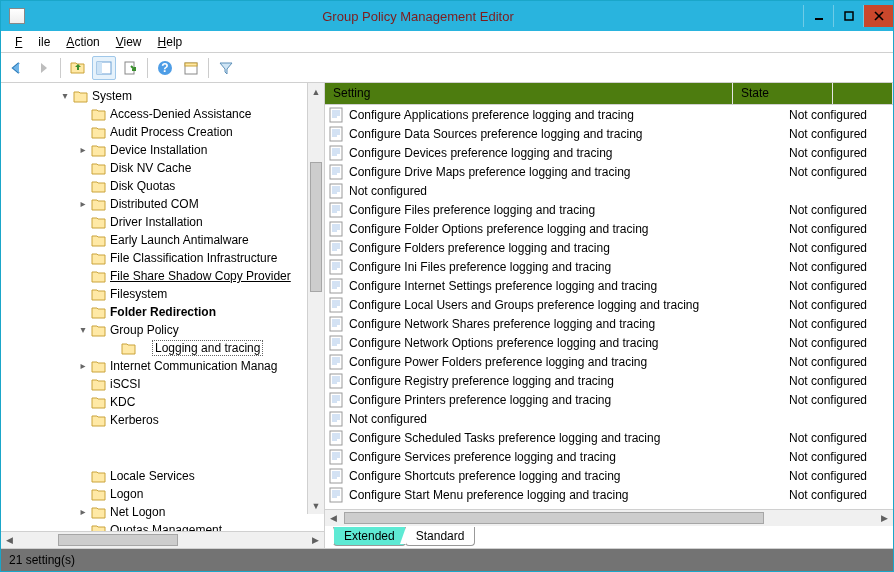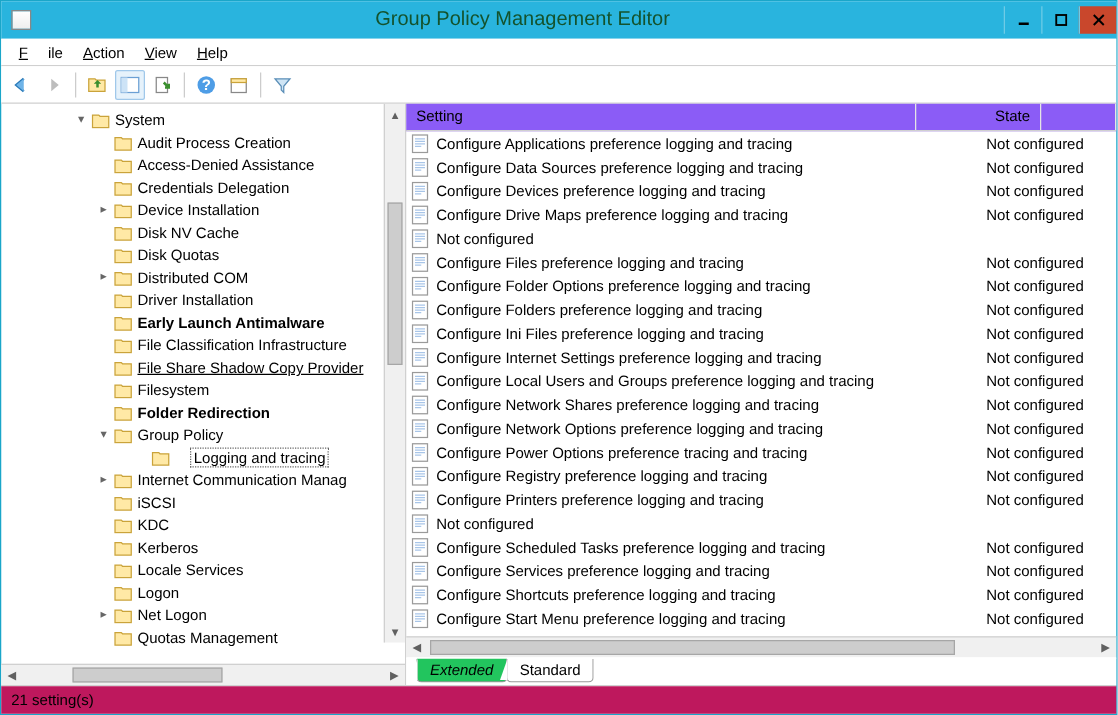--- a/index.html
+++ b/index.html
@@ -21,21 +21,21 @@
     padding: 0 0 0 8px;
     color: #000;
   }
   .titlebar .app-icon {
     width: 16px; height: 16px; margin-right: 8px;
     background: linear-gradient(#fff,#eee);
     border: 1px solid #888;
   }
   .titlebar .title-text {
     flex: 1; text-align: center;
-    font-size: 16px; color: #14532d;
+    font-size: 13px; color: #7f1d1d;
   }
   .title-controls { display: flex; }
   .title-btn {
     width: 30px; height: 22px;
     display: flex; align-items: center; justify-content: center;
     border-left: 1px solid #6fcbe6;
     background: #29b4de;
   }
   .title-btn.close { background: #c9472c; color: #fff; }
   .title-btn svg { }
@@ -121,28 +121,28 @@
   .tree-hscroll .thumb { position:absolute; top:2px; bottom:2px; background:#cdcdcd; border:1px solid #a6a6a6;}
 
   
   .list-pane {
     flex: 1; display: flex; flex-direction: column;
     position: relative;
   }
   .list-header {
     height: 22px; display: flex;
     border-bottom: 1px solid #d0d0d0;
-    background: #8b5cf6;
+    background: #4d7c0f;
   }
   .list-header .col {
     border-right: 1px solid #e5e5e5;
     padding: 3px 8px;
   }
   .col-setting { flex: 1; }
-  .col-state { width: 100px; text-align: right;}
+  .col-state { width: 100px; text-align: left;}
   .col-spacer { width: 60px; }
 
   .list-body {
     flex: 1; overflow: hidden; position: relative;
   }
   .list-row {
     display: flex; align-items: center;
     height: 19px; padding: 0 4px;
   }
   .list-row .policy-icon {
@@ -175,27 +175,27 @@
     border-bottom-right-radius: 4px;
     margin-right: -1px;
     background: #fff;
     position:relative;
   }
   .list-tab .slash {
     position:absolute; left:-6px; top:0; width:0; height:0;
     border-top: 17px solid transparent;
     border-right: 6px solid #fff;
   }
-  .list-tab.inactive { background:#22c55e;font-style:italic; }
+  .list-tab.inactive { background:#5eead4; }
 
   
   .statusbar {
     height: 22px; display:flex; align-items:center;
     padding: 0 8px;
-    background: #be185d;
+    background: #737373;
   }
 </style>
 </head>
 <body>
 
 <svg width="0" height="0" style="position:absolute">
   <defs>
     <g id="folder-closed">
       <path d="M1 3 h5 l1 1 h7 v9 h-13 z" fill="#ffe9a6" stroke="#caa33a" stroke-width="1"></path>
     </g>
@@ -304,37 +304,30 @@
               <span class="folder-icon"><svg width="16" height="14">
                   <use href="#folder-closed"></use>
                 </svg></span>
               <span class="label">System</span>
             </div>
             <div class="tree-row" style="padding-left: 72px;">
               <span class="twisty"></span>
               <span class="folder-icon"><svg width="16" height="14">
                   <use href="#folder-closed"></use>
                 </svg></span>
+              <span class="label">Access-Denied Assistance</span>
+            </div>
+            <div class="tree-row" style="padding-left: 72px;">
+              <span class="twisty"></span>
+              <span class="folder-icon"><svg width="16" height="14">
+                  <use href="#folder-closed"></use>
+                </svg></span>
               <span class="label">Audit Process Creation</span>
             </div>
             <div class="tree-row" style="padding-left: 72px;">
-              <span class="twisty"></span>
-              <span class="folder-icon"><svg width="16" height="14">
-                  <use href="#folder-closed"></use>
-                </svg></span>
-              <span class="label">Access-Denied Assistance</span>
-            </div>
-            <div class="tree-row" style="padding-left: 72px;">
-              <span class="twisty"></span>
-              <span class="folder-icon"><svg width="16" height="14">
-                  <use href="#folder-closed"></use>
-                </svg></span>
-              <span class="label">Credentials Delegation</span>
-            </div>
-            <div class="tree-row" style="padding-left: 72px;">
               <span class="twisty">▸</span>
               <span class="folder-icon"><svg width="16" height="14">
                   <use href="#folder-closed"></use>
                 </svg></span>
               <span class="label">Device Installation</span>
             </div>
             <div class="tree-row" style="padding-left: 72px;">
               <span class="twisty"></span>
               <span class="folder-icon"><svg width="16" height="14">
                   <use href="#folder-closed"></use>
@@ -355,53 +348,53 @@
                 </svg></span>
               <span class="label">Distributed COM</span>
             </div>
             <div class="tree-row" style="padding-left: 72px;">
               <span class="twisty"></span>
               <span class="folder-icon"><svg width="16" height="14">
                   <use href="#folder-closed"></use>
                 </svg></span>
               <span class="label">Driver Installation</span>
             </div>
+            <div class="tree-row" style="padding-left: 72px;">
+              <span class="twisty"></span>
+              <span class="folder-icon"><svg width="16" height="14">
+                  <use href="#folder-closed"></use>
+                </svg></span>
+              <span class="label">Early Launch Antimalware</span>
+            </div>
+            <div class="tree-row" style="padding-left: 72px;">
+              <span class="twisty"></span>
+              <span class="folder-icon"><svg width="16" height="14">
+                  <use href="#folder-closed"></use>
+                </svg></span>
+              <span class="label">File Classification Infrastructure</span>
+            </div>
+            <div class="tree-row" style="padding-left: 72px; text-decoration: underline;">
+              <span class="twisty"></span>
+              <span class="folder-icon"><svg width="16" height="14">
+                  <use href="#folder-closed"></use>
+                </svg></span>
+              <span class="label">File Share Shadow Copy Provider</span>
+            </div>
+            <div class="tree-row" style="padding-left: 72px;">
+              <span class="twisty"></span>
+              <span class="folder-icon"><svg width="16" height="14">
+                  <use href="#folder-closed"></use>
+                </svg></span>
+              <span class="label">Filesystem</span>
+            </div>
             <div class="tree-row" style="padding-left: 72px; font-weight: bold;">
               <span class="twisty"></span>
               <span class="folder-icon"><svg width="16" height="14">
                   <use href="#folder-closed"></use>
                 </svg></span>
-              <span class="label">Early Launch Antimalware</span>
-            </div>
-            <div class="tree-row" style="padding-left: 72px;">
-              <span class="twisty"></span>
-              <span class="folder-icon"><svg width="16" height="14">
-                  <use href="#folder-closed"></use>
-                </svg></span>
-              <span class="label">File Classification Infrastructure</span>
-            </div>
-            <div class="tree-row" style="padding-left: 72px; text-decoration: underline;">
-              <span class="twisty"></span>
-              <span class="folder-icon"><svg width="16" height="14">
-                  <use href="#folder-closed"></use>
-                </svg></span>
-              <span class="label">File Share Shadow Copy Provider</span>
-            </div>
-            <div class="tree-row" style="padding-left: 72px;">
-              <span class="twisty"></span>
-              <span class="folder-icon"><svg width="16" height="14">
-                  <use href="#folder-closed"></use>
-                </svg></span>
-              <span class="label">Filesystem</span>
-            </div>
-            <div class="tree-row" style="padding-left: 72px; font-weight: bold;">
-              <span class="twisty"></span>
-              <span class="folder-icon"><svg width="16" height="14">
-                  <use href="#folder-closed"></use>
-                </svg></span>
               <span class="label">Folder Redirection</span>
             </div>
             <div class="tree-row" style="padding-left: 72px;">
               <span class="twisty">▾</span>
               <span class="folder-icon"><svg width="16" height="14">
                   <use href="#folder-closed"></use>
                 </svg></span>
               <span class="label">Group Policy</span>
             </div>
             <div class="tree-row selected" style="padding-left: 90px; gap: 12px;">
@@ -432,21 +425,21 @@
                 </svg></span>
               <span class="label">KDC</span>
             </div>
             <div class="tree-row" style="padding-left: 72px;">
               <span class="twisty"></span>
               <span class="folder-icon"><svg width="16" height="14">
                   <use href="#folder-closed"></use>
                 </svg></span>
               <span class="label">Kerberos</span>
             </div>
-            <div class="tree-row" style="padding-left: 72px;">
+            <div class="tree-row" style="padding-left: 72px; margin-top: 38px;">
               <span class="twisty"></span>
               <span class="folder-icon"><svg width="16" height="14">
                   <use href="#folder-closed"></use>
                 </svg></span>
               <span class="label">Locale Services</span>
             </div>
             <div class="tree-row" style="padding-left: 72px;">
               <span class="twisty"></span>
               <span class="folder-icon"><svg width="16" height="14">
                   <use href="#folder-closed"></use>
@@ -579,21 +572,21 @@
             <span class="policy-icon"><svg width="16" height="16">
                 <use href="#policy-item"></use>
               </svg></span>
             <span class="setting-text">Configure Network Options preference logging and tracing</span>
             <span class="state-text">Not configured</span>
           </div>
           <div class="list-row">
             <span class="policy-icon"><svg width="16" height="16">
                 <use href="#policy-item"></use>
               </svg></span>
-            <span class="setting-text">Configure Power Options preference tracing and tracing</span>
+            <span class="setting-text">Configure Power Folders preference logging and tracing</span>
             <span class="state-text">Not configured</span>
           </div>
           <div class="list-row">
             <span class="policy-icon"><svg width="16" height="16">
                 <use href="#policy-item"></use>
               </svg></span>
             <span class="setting-text">Configure Registry preference logging and tracing</span>
             <span class="state-text">Not configured</span>
           </div>
           <div class="list-row">

